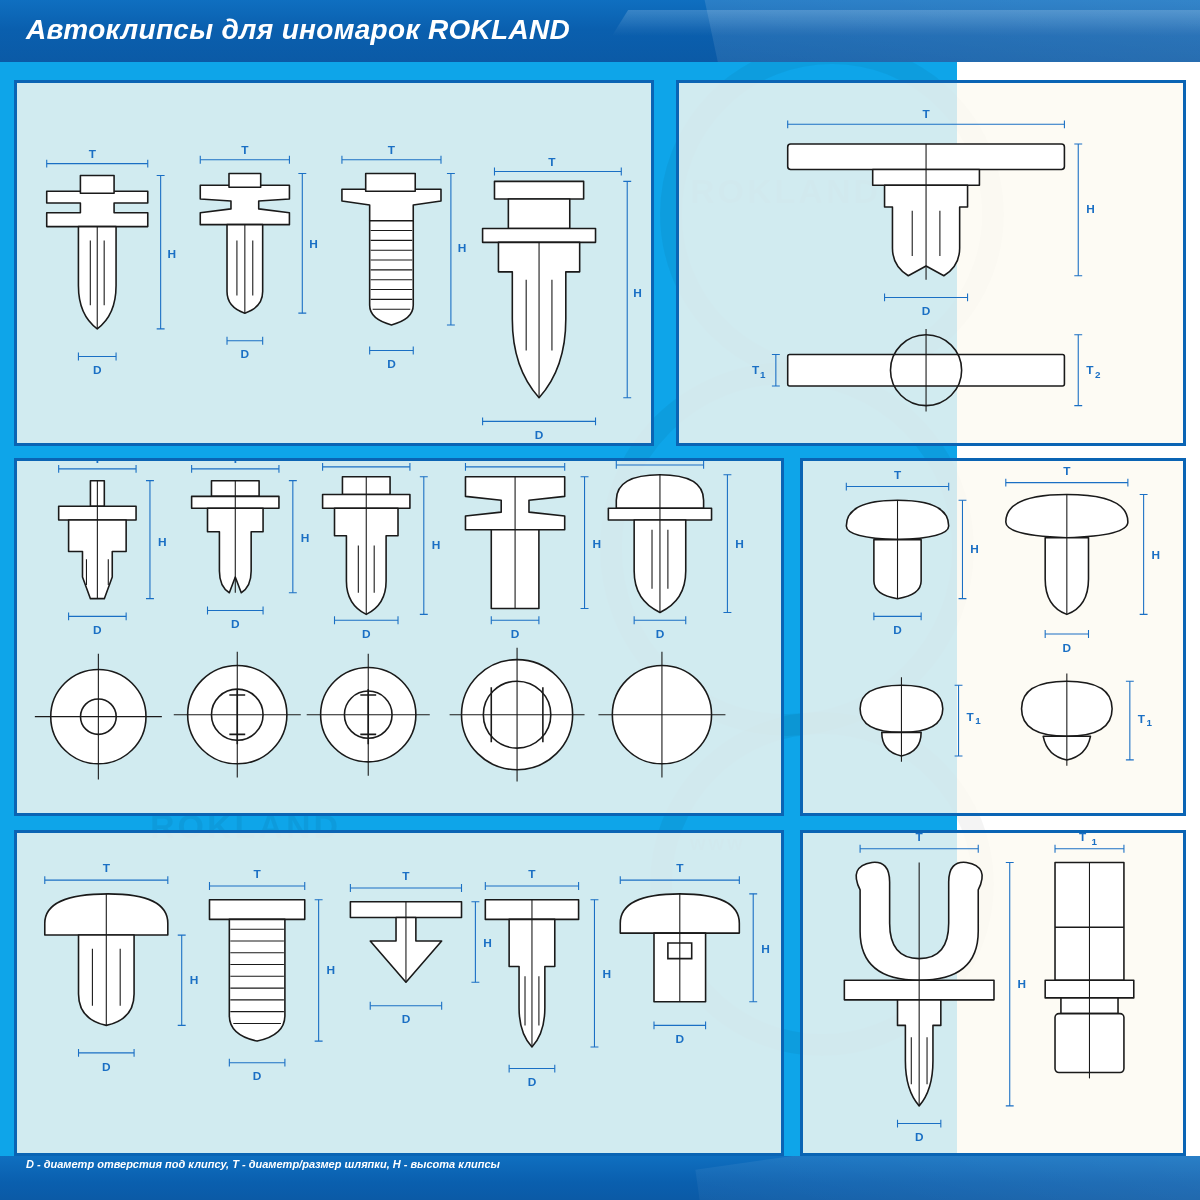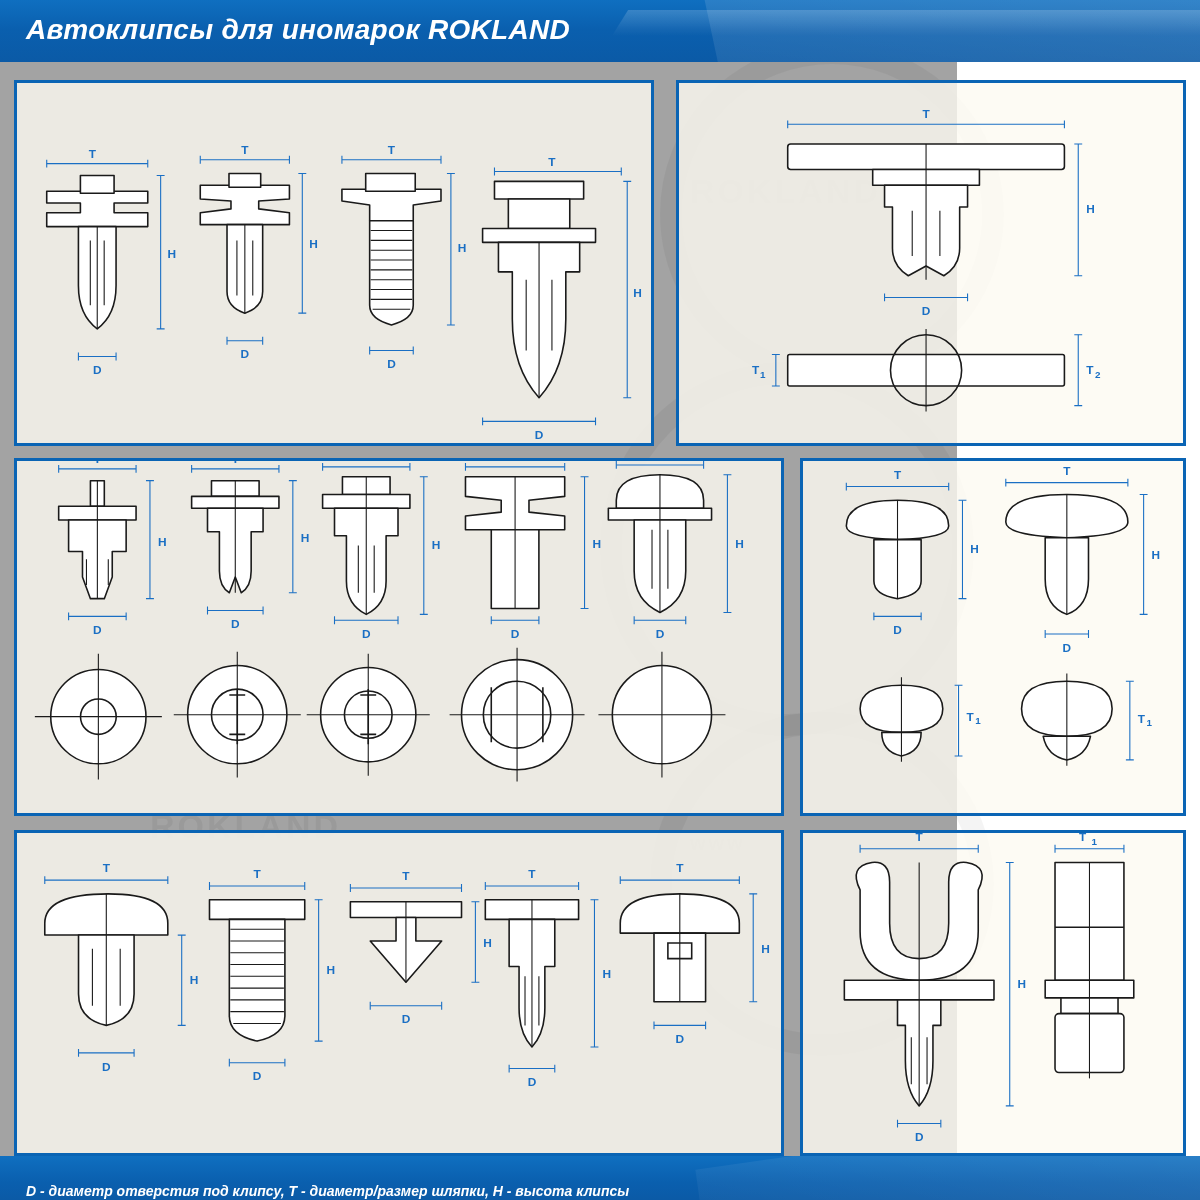--- a/index.html
+++ b/index.html
@@ -11,21 +11,21 @@
     width: 1200px;
     height: 1200px;
     font-family: "Liberation Sans", sans-serif;
     overflow: hidden;
     position: relative;
   }
   .page {
     position: relative;
     width: 957px;
     height: 1200px;
-    background: #a3a3a3;
+    background: #0ea5e9;
     box-sizing: border-box;
   }
   
   .header {
     position: absolute;
     left: 0; top: 0;
     width: 1200px;
     height: 62px;
     background: #0a64b4;
     background: linear-gradient(180deg,#0f6fc0 0%, #0a5fae 48%, #0b5aa6 100%);
@@ -69,23 +69,23 @@
   .footer .sheen {
     position: absolute;
     left: 700px; top: -30px;
     width: 620px; height: 110px;
     background: linear-gradient(200deg, rgba(255,255,255,0.16), rgba(255,255,255,0));
     transform: rotate(-8deg);
   }
   .footer-text {
     position: absolute;
     left: 26px;
-    top: 27px;
+    top: 2px;
     color: #ffffff;
-    font-size: 14px;
+    font-size: 11px;
     font-style: italic;
     font-weight: bold;
     white-space: nowrap;
   }
   
   .watermark {
     position: absolute;
     left: 0; top: 62px;
     width: 1200px; height: 1094px;
     overflow: hidden;

